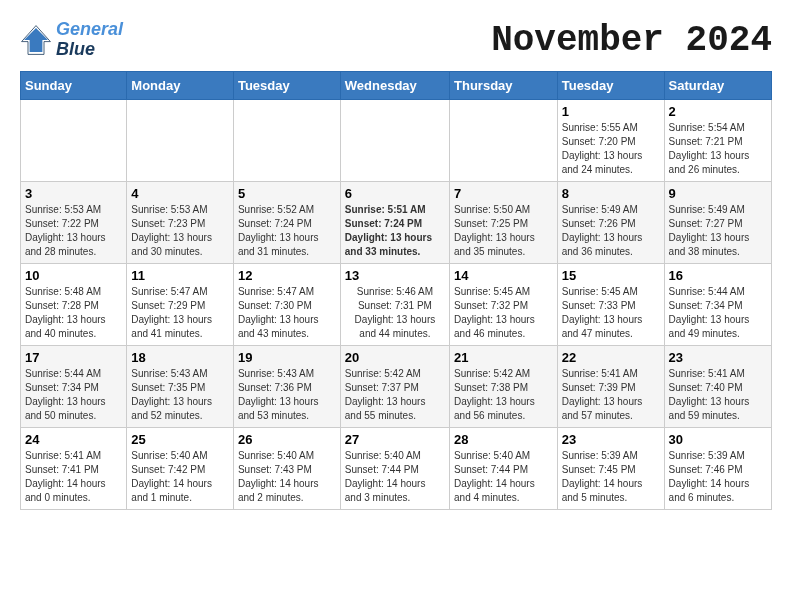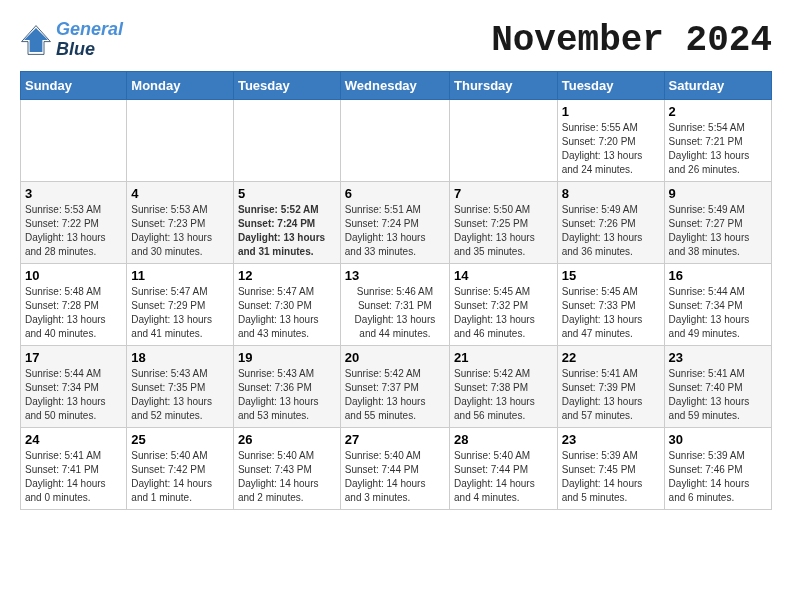--- a/index.html
+++ b/index.html
@@ -153,28 +153,28 @@
         </td>
         <td>
           <span class="day-number">4</span>
           <div class="day-info" style="white-space: pre-line;">Sunrise: 5:53 AM
 Sunset: 7:23 PM
 Daylight: 13 hours
 and 30 minutes.</div>
         </td>
         <td>
           <span class="day-number">5</span>
-          <div class="day-info" style="white-space: pre-line; font-weight: bold;">Sunrise: 5:52 AM
+          <div class="day-info" style="white-space: pre-line;">Sunrise: 5:52 AM
 Sunset: 7:24 PM
 Daylight: 13 hours
 and 31 minutes.</div>
         </td>
         <td>
           <span class="day-number">6</span>
-          <div class="day-info" style="white-space: pre-line;">Sunrise: 5:51 AM
+          <div class="day-info" style="white-space: pre-line; font-weight: bold;">Sunrise: 5:51 AM
 Sunset: 7:24 PM
 Daylight: 13 hours
 and 33 minutes.</div>
         </td>
         <td>
           <span class="day-number">7</span>
           <div class="day-info" style="white-space: pre-line;">Sunrise: 5:50 AM
 Sunset: 7:25 PM
 Daylight: 13 hours
 and 35 minutes.</div>

